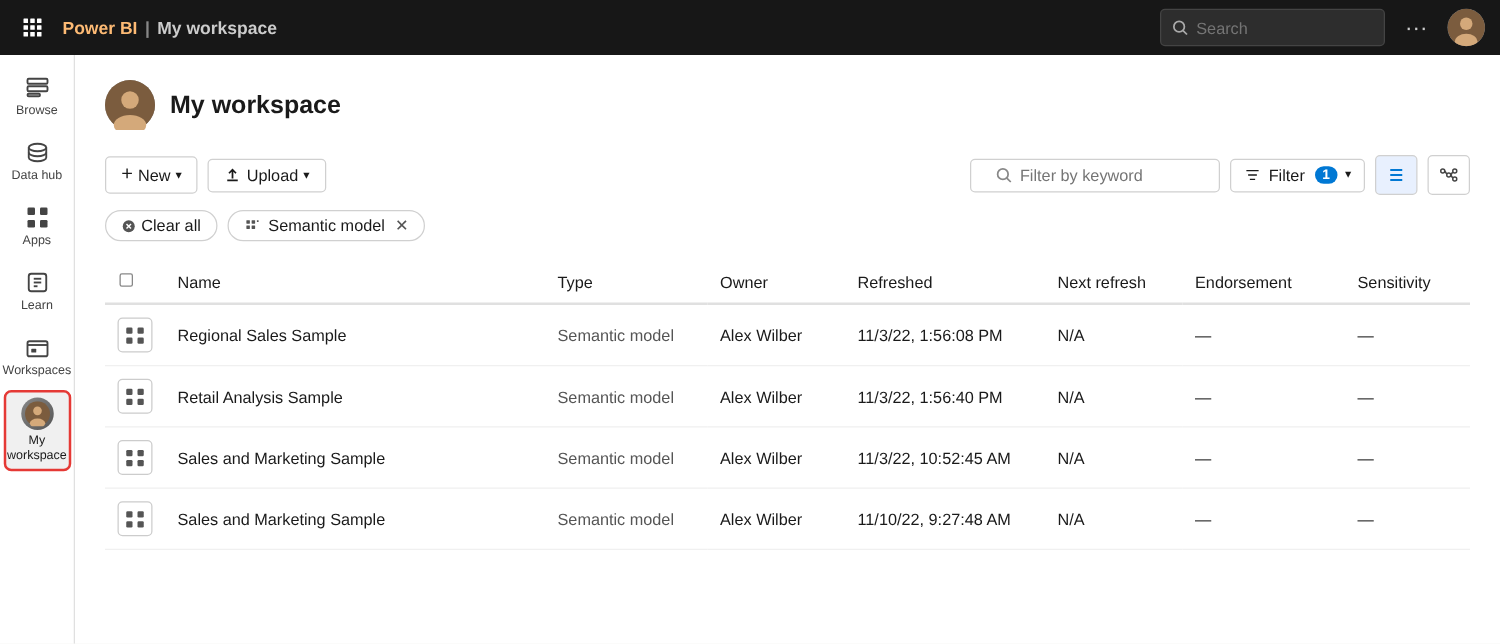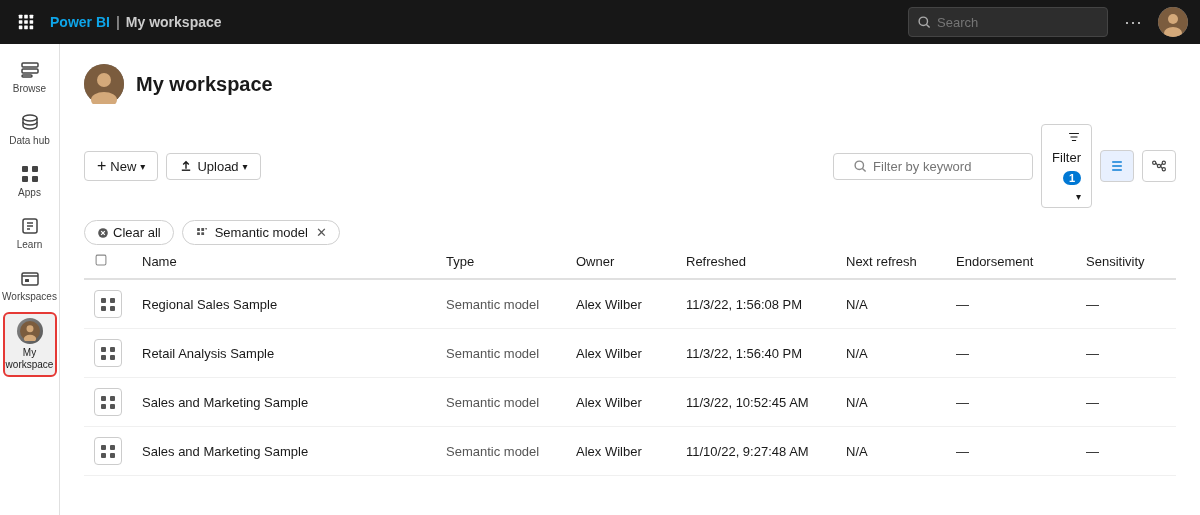--- a/index.html
+++ b/index.html
@@ -22,30 +22,30 @@
     }
     .topbar-waffle {
       width: 28px; height: 28px;
       display: flex; align-items: center; justify-content: center;
       cursor: pointer; color: #fff;
     }
     .topbar-brand {
       display: flex; align-items: center; gap: 6px;
       color: #fff; font-size: 14px; font-weight: 600;
     }
-    .topbar-brand-pbi { color: #0ea5e9; font-weight: 700; }
+    .topbar-brand-pbi { color: #fdba74; font-weight: 700; }
     .topbar-workspace { color: #ccc; font-size: 14px; }
     .topbar-spacer { flex: 1; }
     .topbar-search {
       background: #2d2d2d;
       border: 1px solid #444;
       border-radius: 4px;
       display: flex; align-items: center;
       padding: 0 8px; gap: 6px;
-      width: 200px; height: 30px;
+      width: 180px; height: 30px;
       color: #ccc;
     }
     .topbar-search input {
       background: transparent; border: none; outline: none;
       color: #ccc; font-size: 13px; width: 120px;
     }
     .topbar-more { color: #ccc; cursor: pointer; font-size: 18px; padding: 4px 6px; }
     .topbar-avatar {
       width: 30px; height: 30px; border-radius: 50%; overflow: hidden;
       background: #888; display: flex; align-items: center; justify-content: center; cursor: pointer;
@@ -135,36 +135,37 @@
     .filter-search {
       display: flex; align-items: center;
       border: 1px solid #d0d0d0; border-radius: 4px;
       padding: 5px 10px; gap: 6px;
       width: 200px; background: #fff; justify-content: center;
     }
     .filter-search input {
       border: none; outline: none; font-size: 13px; color: #555; width: 140px;
     }
     .filter-btn {
-      display: flex; align-items: flex-end; gap: 6px;
+      display: flex; align-items: flex-start; gap: 6px;
       border: 1px solid #d0d0d0; border-radius: 4px;
       padding: 5px 10px; cursor: pointer; background: #fff;
-      font-size: 13px; color: #1a1a1a; flex-direction: column;
+      font-size: 13px; color: #1a1a1a;
     }
     .view-btn {
       border: 1px solid #d0d0d0; border-radius: 4px;
       width: 34px; height: 32px;
       display: flex; align-items: center; justify-content: center;
       cursor: pointer; background: #fff; color: #1a1a1a;
     }
     .view-btn.active { background: #e8f0fe; }
 
     
     .filter-tags {
       display: flex; align-items: flex-start; gap: 8px;
+      margin-bottom: 16px;
     }
     .tag-clear {
       display: flex; align-items: center; gap: 4px;
       border: 1px solid #d0d0d0; border-radius: 16px;
       padding: 4px 12px; cursor: pointer; background: #fff;
       font-size: 13px; color: #1a1a1a;
     }
     .tag-item {
       display: flex; align-items: center; gap: 6px;
       border: 1px solid #d0d0d0; border-radius: 16px;

